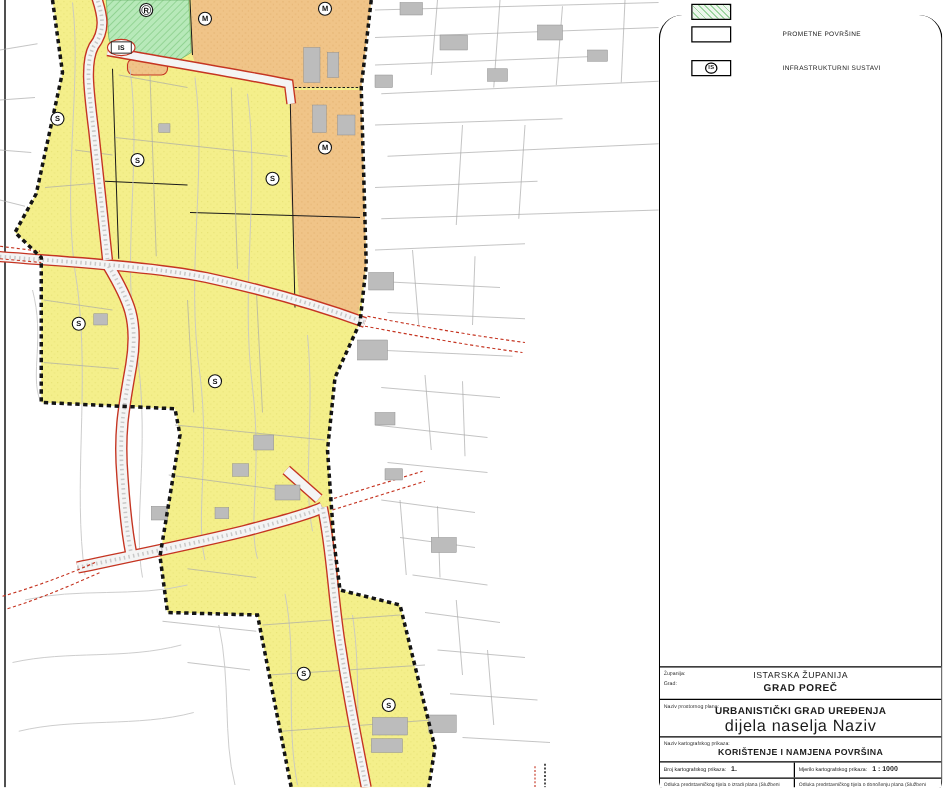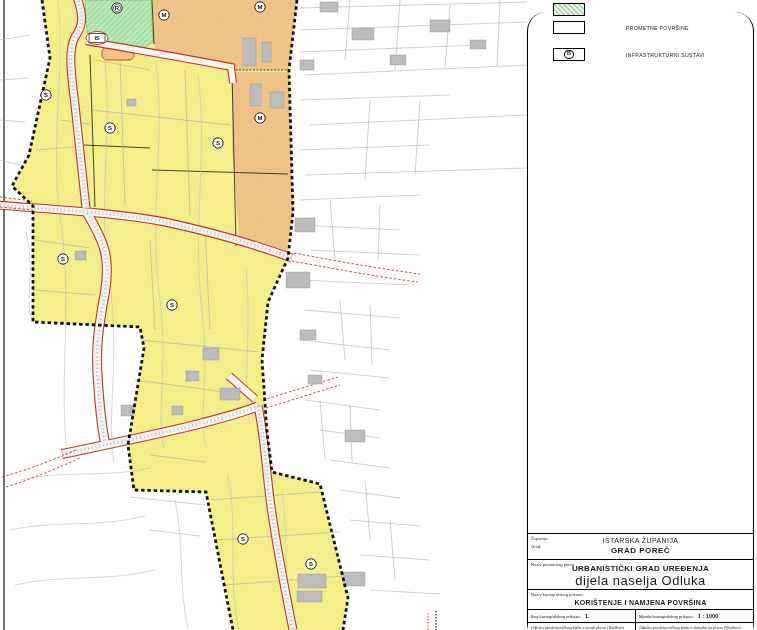--- a/index.html
+++ b/index.html
@@ -279,21 +279,21 @@
           <div>Županija:</div>
           <div style="margin-top:3px">Grad:</div>
         </div>
         <div class="tb-center v1">ISTARSKA ŽUPANIJA</div>
         <div class="tb-center v2">GRAD POREČ</div>
       </div>
 
       <div class="tb-row rowB">
         <div class="tb-label">Naziv prostornog plana:</div>
         <div class="tb-center v1">URBANISTIČKI GRAD UREĐENJA</div>
-        <div class="tb-center v2">dijela naselja Odluka</div>
+        <div class="tb-center v2">dijela naselja Naziv</div>
       </div>
 
       <div class="tb-row rowC">
         <div class="tb-label">Naziv kartografskog prikaza:</div>
         <div class="tb-center v1">KORIŠTENJE I NAMJENA POVRŠINA</div>
       </div>
 
       <div class="tb-row rowD">
         <div class="cell left">
           <div class="inline">

